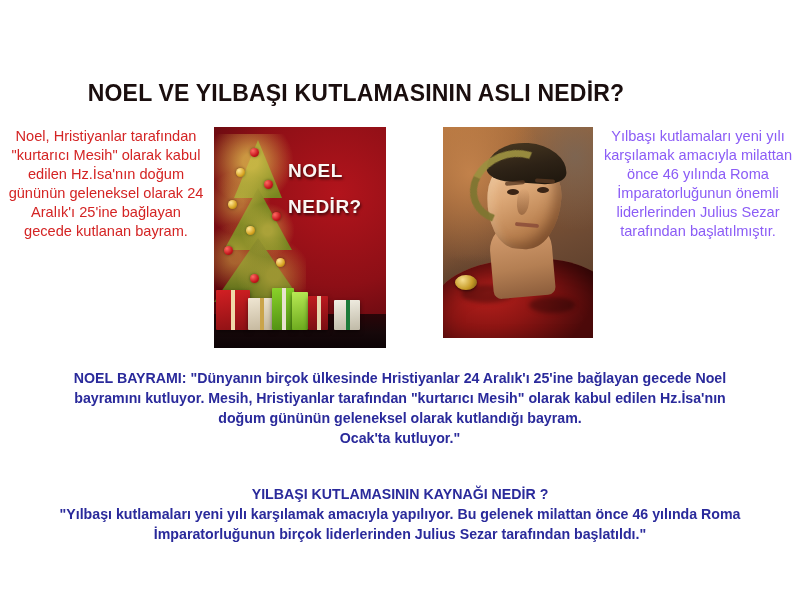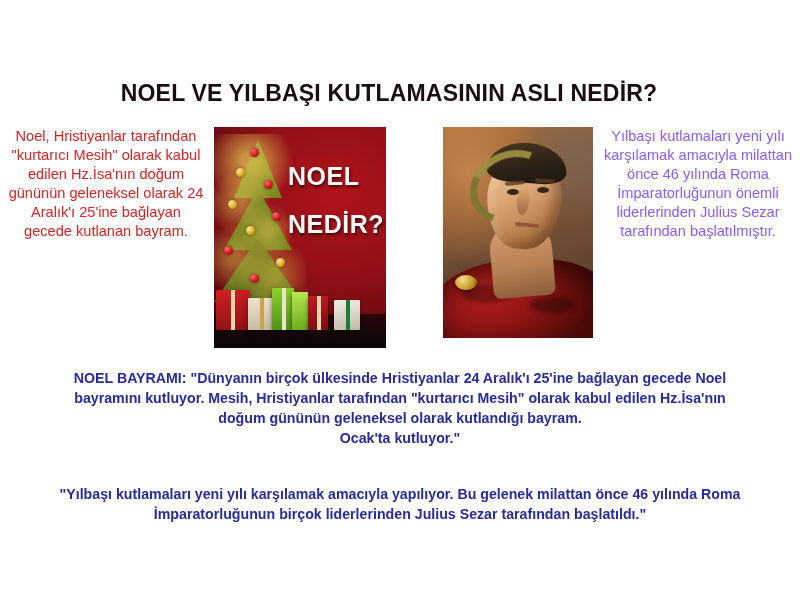--- a/index.html
+++ b/index.html
@@ -28,21 +28,20 @@
     position: absolute;
     left: 0;
     top: 80px;
     width: 712px;
     text-align: center;
     font-size: 23px;
     font-weight: bold;
     color: #1a0e0e;
     letter-spacing: 0.2px;
     white-space: nowrap;
-    padding-left: 33px;
   }
 
   
   .band {
     position: absolute;
     left: 0;
     top: 127px;
     width: 800px;
     height: 222px;
   }
@@ -139,21 +138,21 @@
     left: 45%;
     width: 4px;
   }
   .noel-label {
     position: absolute;
     left: 74px;
     top: 26px;
     width: 98px;
     color: #fbf7f4;
     font-weight: bold;
-    font-size: 25px;
+    font-size: 19px;
     line-height: 1.9;
     letter-spacing: 0.5px;
     text-shadow: 1px 2px 3px rgba(0,0,0,.65);
   }
 
   
   .pic-caesar {
     position: absolute;
     left: 443px;
     top: 0px;
@@ -350,17 +349,18 @@
   </div>
 
   <div class="blue-block b1">
     <span class="wrapline">NOEL BAYRAMI: "Dünyanın birçok ülkesinde Hristiyanlar 24 Aralık'ı 25'ine bağlayan gecede Noel</span>
     <span class="wrapline">bayramını kutluyor. Mesih, Hristiyanlar tarafından "kurtarıcı Mesih" olarak kabul edilen Hz.İsa'nın</span>
     <span class="wrapline">doğum gününün geleneksel olarak kutlandığı bayram.</span>
     <span class="wrapline">Ocak'ta kutluyor."</span>
   </div>
 
   <div class="blue-block b2">
+    <span class="wrapline">YILBAŞI KUTLAMASININ KAYNAĞI NEDİR ?</span>
     <span class="wrapline">"Yılbaşı kutlamaları yeni yılı karşılamak amacıyla yapılıyor. Bu gelenek milattan önce 46 yılında Roma</span>
     <span class="wrapline">İmparatorluğunun birçok liderlerinden Julius Sezar tarafından başlatıldı."</span>
   </div>
 
 </div>
 
 </body></html>

